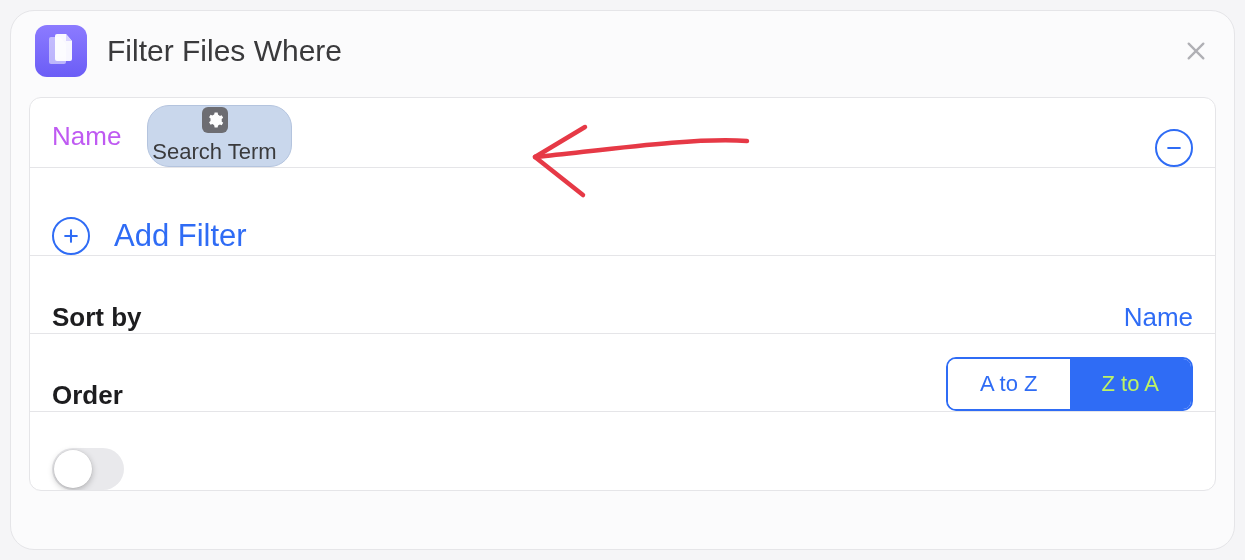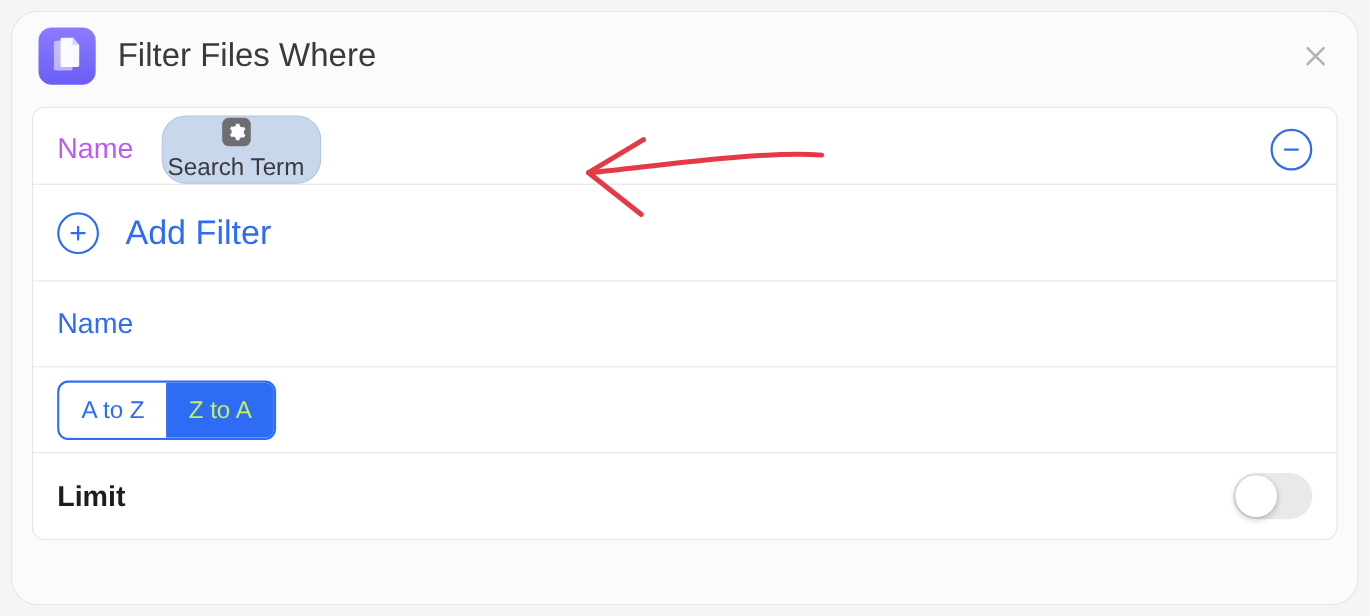--- a/index.html
+++ b/index.html
@@ -55,21 +55,21 @@
   .close svg{width:22px;height:22px}
 
   .panel{
     margin:0 18px 0 18px;
     background:var(--panel);
     border:1px solid var(--border);
     border-radius:12px;
     overflow:hidden;
   }
   .row{
-    display:flex;align-items:center;
+    display:flex;align-items:flex-end;
     min-height:78px;
     padding:0 22px;
     border-bottom:1px solid var(--border);
   }
   .row:last-child{border-bottom:none}
   .row.filter-row{min-height:70px;padding-top:6px}
   .row.addfilter-row{min-height:88px}
   .row .left{display:flex;align-items:center;gap:8px;font-size:26px;flex:1 1 auto}
   .row .right{display:flex;align-items:center;gap:10px;font-size:26px}
 
@@ -100,21 +100,21 @@
   .circle-btn svg{width:20px;height:20px}
   .addfilter-label{color:var(--blue);font-size:31px;margin-left:16px;cursor:pointer}
 
   .row-label{font-size:26px;font-weight:600}
   .value-link{color:var(--blue);font-size:26px;cursor:pointer}
   .seg{
     display:flex;border:2px solid var(--blue);border-radius:10px;overflow:hidden;
     font-size:22px;
   }
   .seg div{
-    padding:12px 20px;cursor:pointer;color:var(--blue);background:#fff;
+    padding:12px 32px;cursor:pointer;color:var(--blue);background:#fff;
     white-space:nowrap;
   }
   .seg div.selected{background:var(--blue);color:#bef264}
 
   .switch{
     width:72px;height:42px;border-radius:42px;background:#e9e9ec;position:relative;
     cursor:pointer;
   }
   .switch .knob{
     position:absolute;top:2px;left:2px;width:38px;height:38px;border-radius:50%;
@@ -180,38 +180,41 @@
         <div class="circle-btn">
           <svg viewBox="0 0 24 24">
             <path d="M12 5 v14 M5 12 h14" stroke="currentColor" stroke-width="2.5" stroke-linecap="round"></path>
           </svg>
         </div>
         <span class="addfilter-label">Add Filter</span>
       </div>
     </div>
 
     <div class="row">
+      <div class="left">
+          <span class="row-label">Sort by</span>
+        </div>
       <div class="right">
           <span class="value-link">Name</span>
         </div>
     </div>
 
     <div class="row">
+      <div class="left">
+          <span class="row-label">Order</span>
+        </div>
       <div class="right">
         <div class="seg">
           <div>A to Z</div>
           <div class="selected">Z to A</div>
         </div>
       </div>
     </div>
 
     <div class="row">
-      <div class="left">
-          <span class="row-label">Limit</span>
-        </div>
       <div class="right">
         <div class="switch">
             <div class="knob"></div>
           </div>
       </div>
     </div>
 
   </div>
 </div>
 

